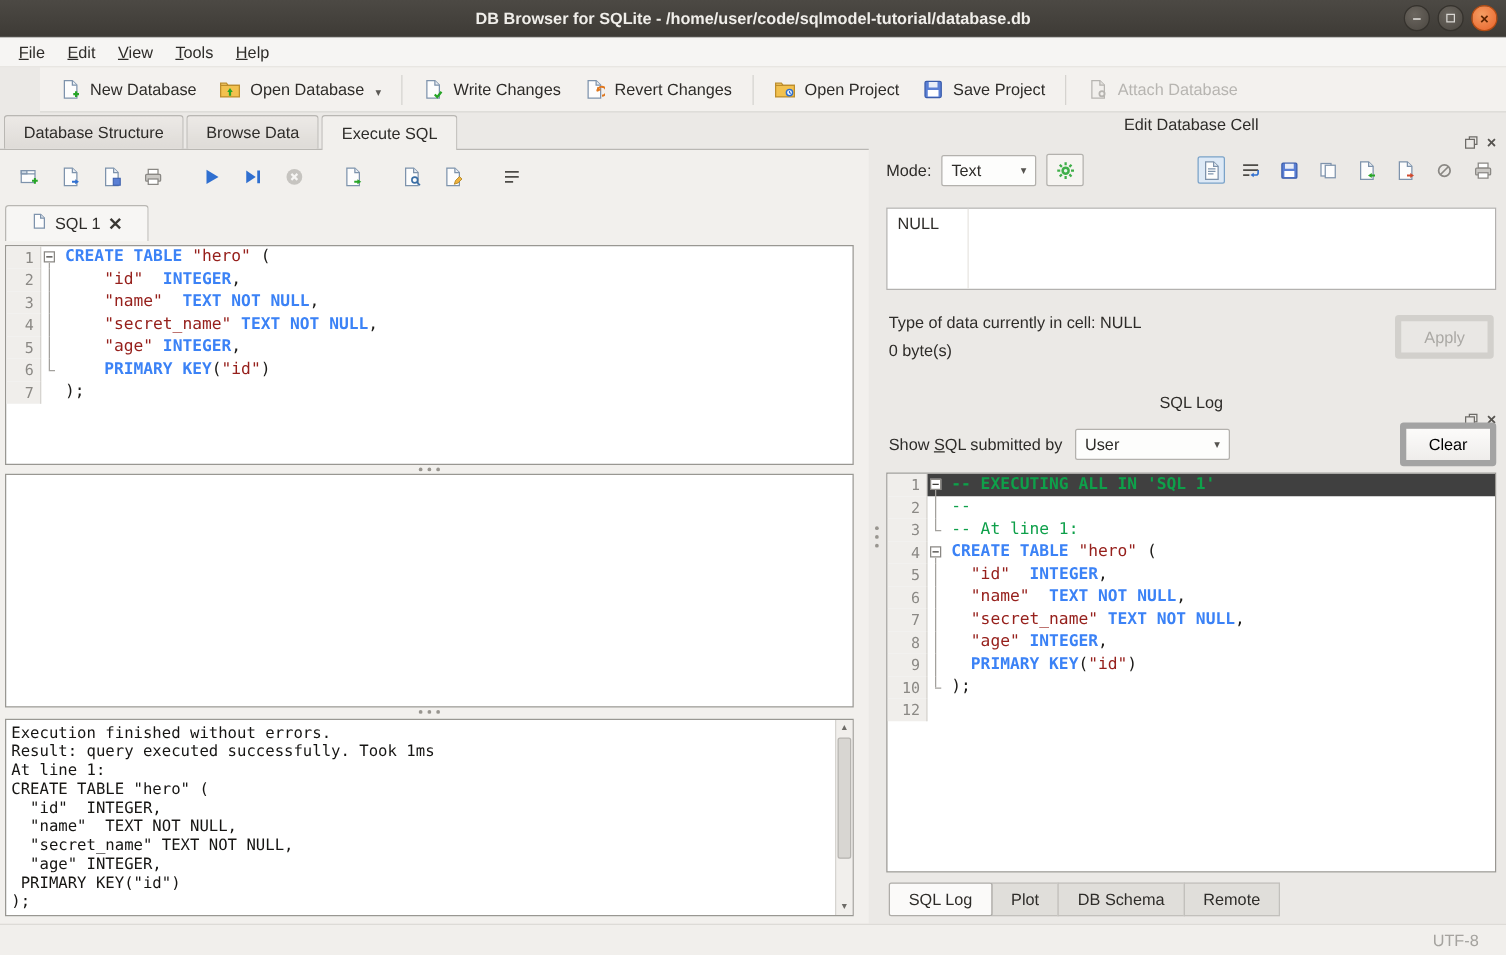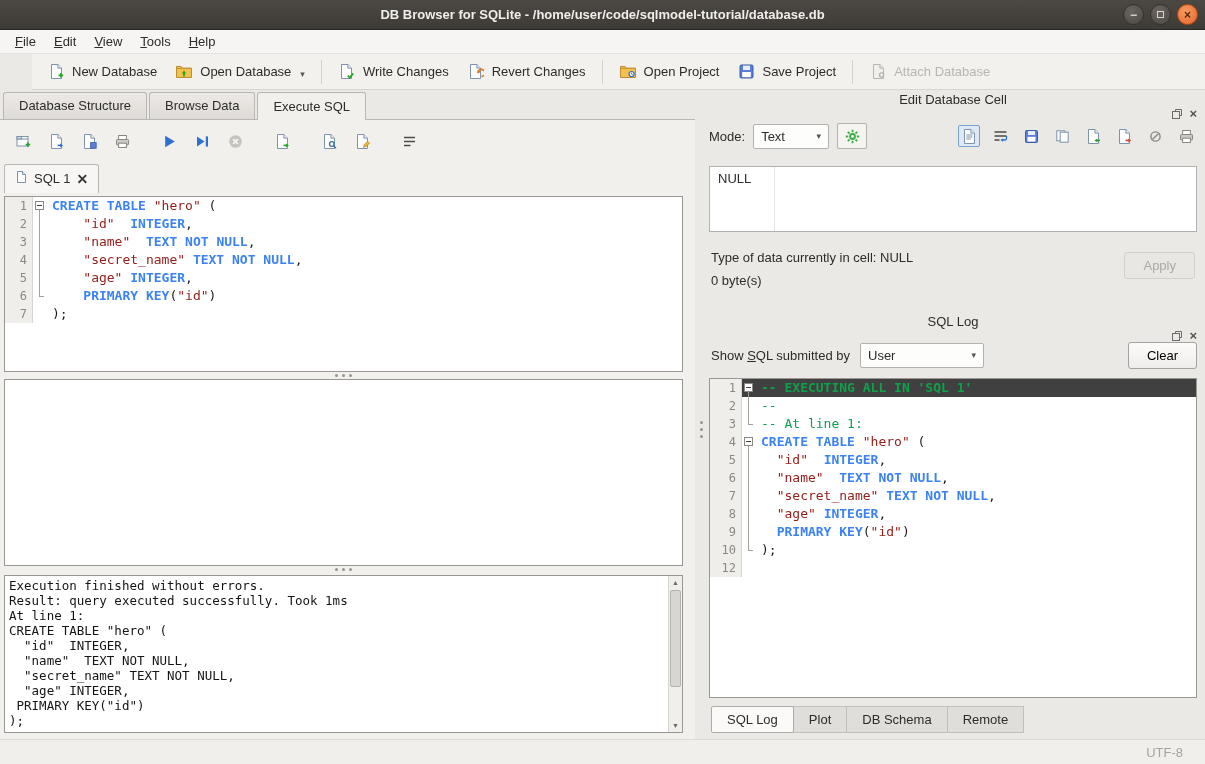--- a/index.html
+++ b/index.html
@@ -36,21 +36,21 @@
   .mtab{padding:5px 15px 6px;background:linear-gradient(#ece9e6,#dedbd7);
     border:1px solid #b9b7b3;border-bottom:none;border-radius:3px 3px 0 0;margin-right:2px;cursor:default;}
   .mtab.active{background:#f2f0ed;padding-top:6px;margin-bottom:-1px;position:relative;}
 
   
   .left-panel{position:absolute;top:119px;left:0;width:695px;bottom:25px;background:#f2f0ed;border-top:1px solid #b9b7b3;}
   .editor-toolbar{position:absolute;top:7px;left:10px;right:8px;height:28px;display:flex;align-items:center;}
   .eic{width:26px;height:24px;display:flex;align-items:center;justify-content:center;margin-right:7px;cursor:default;}
   .egap{width:14px;}
   .sql-tabbar{position:absolute;top:44px;left:4px;height:29px;display:flex;align-items:flex-end;}
-  .sql-tab{display:flex;align-items:center;gap:6px;padding:5px 10px 6px;background:#f7f6f4;
+  .sql-tab{display:flex;align-items:center;gap:6px;padding:5px 20px 6px;background:#f7f6f4;
     border:1px solid #b9b7b3;border-bottom:none;border-radius:3px 3px 0 0;}
   .tabclose{font-weight:bold;font-size:14px;color:#3a3834;line-height:1;cursor:default;}
 
   .codebox{background:#fff;border:1px solid #999792;overflow:hidden;}
   .editor{position:absolute;top:76px;left:4px;right:12px;height:176px;}
   .code-row{display:flex;height:18px;line-height:18px;}
   .gutter{flex:0 0 28px;background:#f0eeeb;border-right:1px solid #d6d4d0;color:#8b8985;
     font-family:"DejaVu Sans Mono",monospace;font-size:12px;text-align:right;padding-right:5px;}
   .logbox .gutter{flex-basis:32px;}
   .fold{flex:0 0 14px;position:relative;background:transparent;}
@@ -99,21 +99,21 @@
   .ic{width:22px;height:22px;display:flex;align-items:center;justify-content:center;border:1px solid transparent;cursor:default;}
   .ic.sel{border-color:#7aa2c8;background:#dde9f6;border-radius:2px;}
 
   .cell-box{position:absolute;top:74px;left:2px;right:2px;height:66px;background:#fff;border:1px solid #b3b1af;}
   .cell-box::after{content:"";position:absolute;left:64px;top:0;bottom:0;width:1px;background:#e7e5e1;}
   .cell-box span{position:absolute;top:4px;left:8px;}
 
   .cell-info{position:absolute;top:152px;left:4px;right:2px;height:62px;}
   .cell-info .l1{position:absolute;top:6px;left:0;}
   .cell-info .l2{position:absolute;top:29px;left:0;}
-  .btn{font-family:"Liberation Sans",sans-serif;font-size:13px;border:1px solid #a3a3a3;background:linear-gradient(#fcfbfa,#efedeb);border-radius:3px;padding:5px 18px;cursor:default;}
+  .btn{font-family:"Liberation Sans",sans-serif;font-size:13px;border:5px solid #a3a3a3;background:linear-gradient(#fcfbfa,#efedeb);border-radius:3px;padding:5px 18px;cursor:default;}
   .btn.apply{position:absolute;top:8px;right:2px;background:#e9e7e4;border-color:#d2d0cc;color:#aba9a5;}
 
   .filter-row{position:absolute;top:248px;left:4px;right:2px;height:30px;display:flex;align-items:center;gap:10px;}
   .flabel .accel{text-decoration:underline;}
   .filter-row .btn.clear{margin-left:auto;}
 
   .logbox{position:absolute;top:286px;left:2px;right:2px;height:320px;}
 
   .bottom-tabs{position:absolute;top:614px;left:4px;display:flex;}
   .btab{padding:5px 15px;border:1px solid #c2c0bc;background:#e0ded a;cursor:default;margin-left:-1px;background:#e0deda;}

